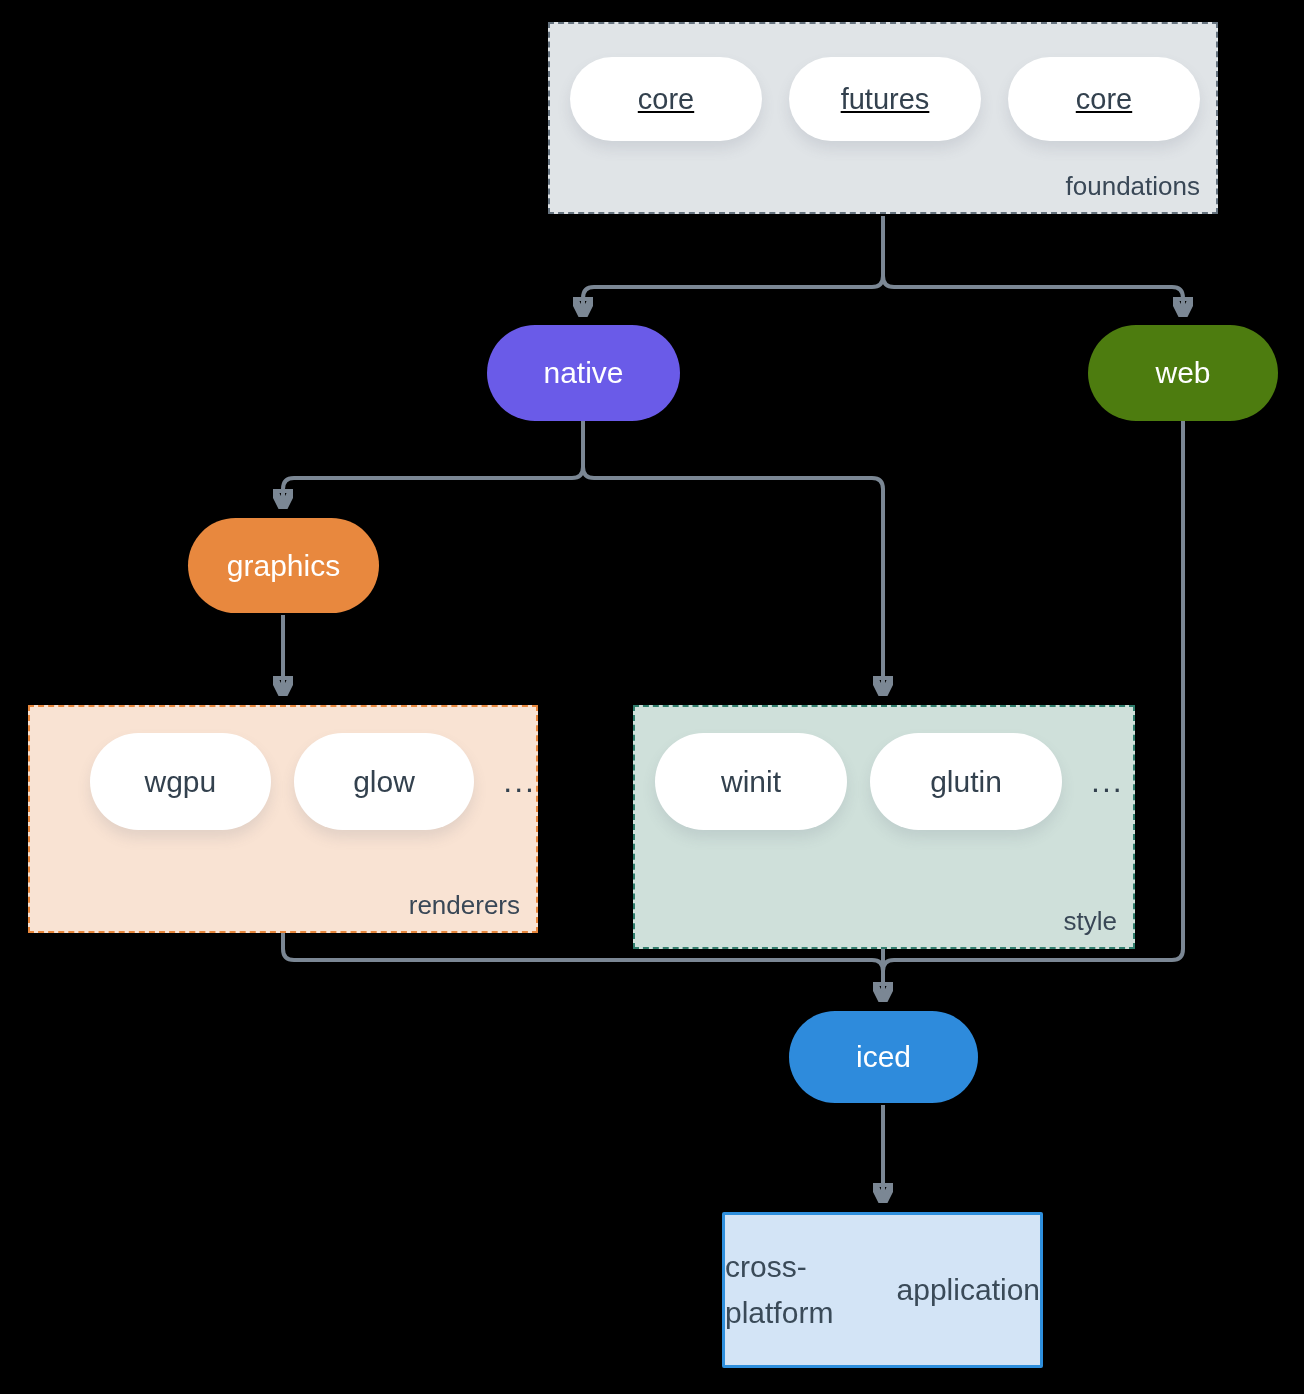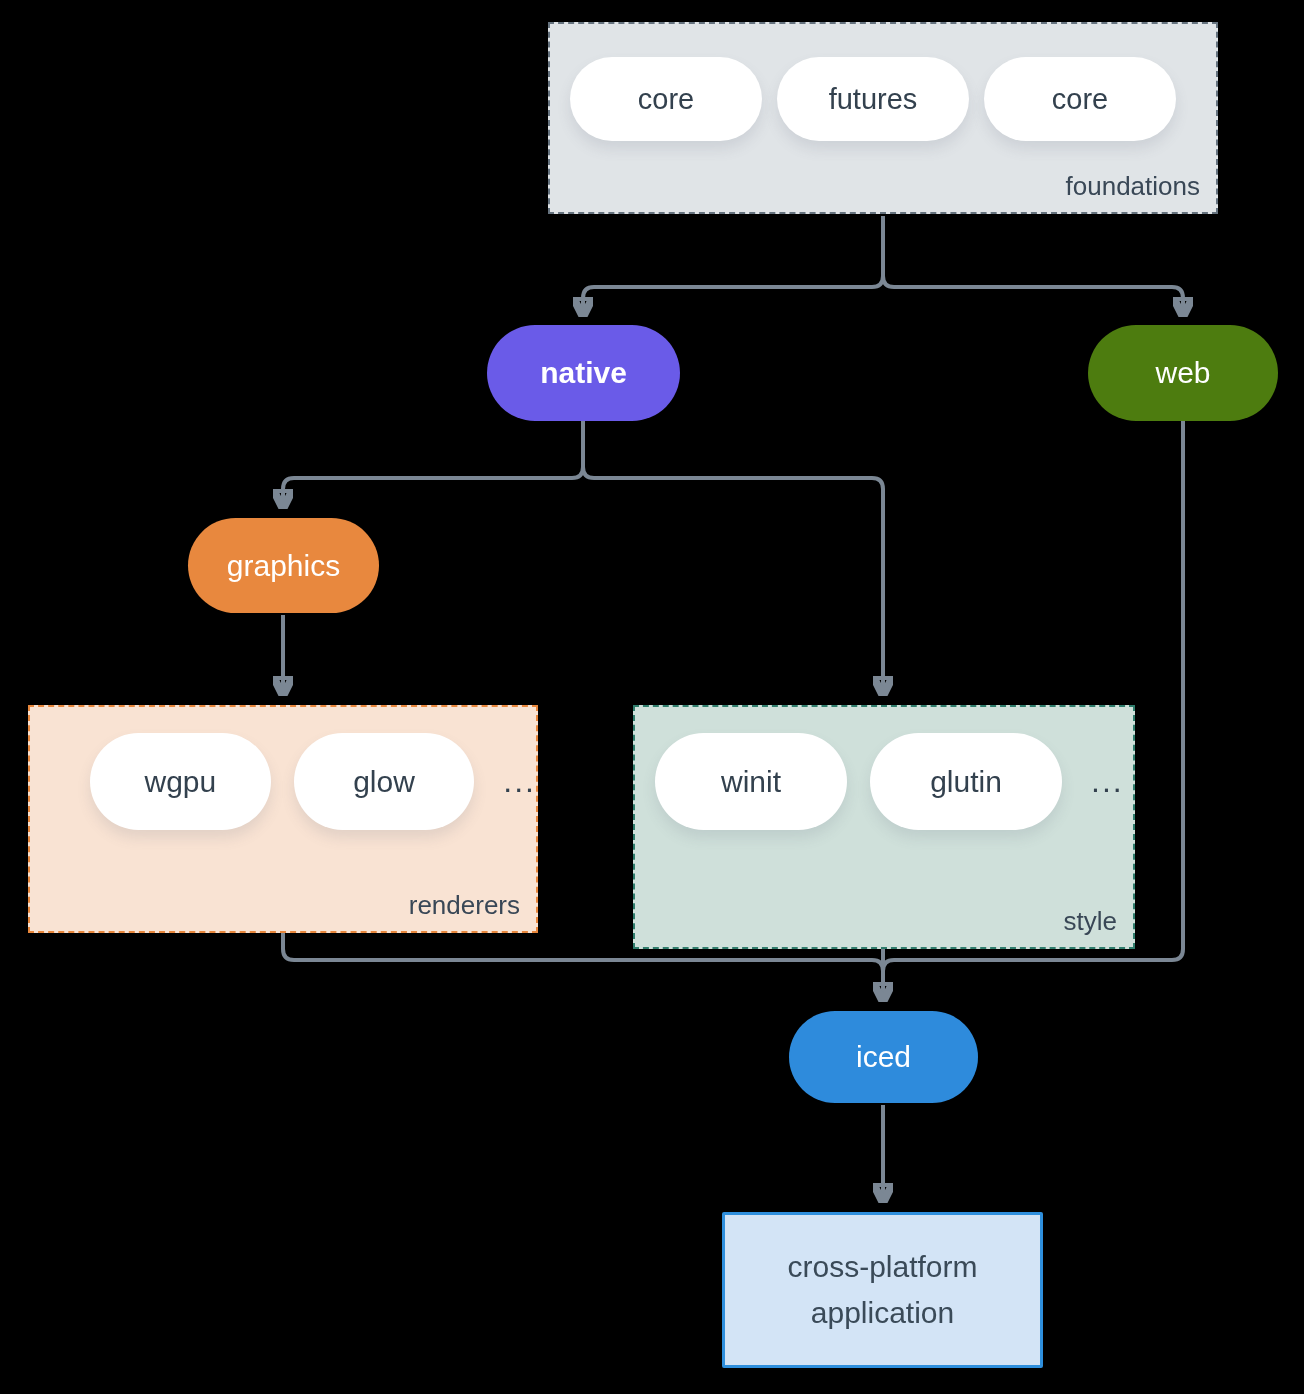--- a/index.html
+++ b/index.html
@@ -9,46 +9,46 @@
   }
   svg.edges { position:absolute; left:0; top:0; width:1304px; height:1394px; }
   svg.edges path { stroke:#7b8794; stroke-width:4; fill:none; }
 
   .group { position:absolute; border:2px dashed; box-sizing:border-box; }
   #g-foundations { left:548px; top:22px; width:670px; height:192px; background:#e0e4e7; border-color:#66737f; }
   #g-renderers  { left:28px;  top:705px; width:510px; height:228px; background:#f9e3d3; border-color:#e8873c;padding-left:40px; }
   #g-shells     { left:633px; top:705px; width:502px; height:244px; background:#cfe0da; border-color:#2f7d6c; }
 
   .pills { display:flex; align-items:center; }
-  #g-foundations .pills { padding:33px 0 0 20px; gap:15px; }
+  #g-foundations .pills { padding:33px 0 0 20px; gap:27px;text-decoration:underline; }
   #g-renderers .pills, #g-shells .pills { padding:26px 0 0 20px; gap:23px; }
 
   .pill {
     background:#ffffff; display:flex; align-items:center; justify-content:center;
     color:#33414e; box-shadow:0 8px 14px rgba(90,100,120,0.14);
   }
   #g-foundations .pill { width:192px; height:84px; border-radius:46px; font-size:29px; }
   #g-renderers .pill, #g-shells .pill { width:192px; height:97px; border-radius:49px; font-size:30px; }
   .ellipsis { font-size:32px; color:#33414e; margin-left:6px; letter-spacing:2px; }
 
   .group-label { position:absolute; right:16px; bottom:10px; font-size:26px; color:#394756;margin-top:17px; }
 
   .node {
     position:absolute; display:flex; align-items:center; justify-content:center;
     color:#ffffff; font-size:30px; border-radius:50px;
   }
-  #n-native   { left:487px;  top:325px;  width:193px; height:96px; background:#6a5be8;font-weight:bold; }
+  #n-native   { left:487px;  top:325px;  width:193px; height:96px; background:#6a5be8; }
   #n-web      { left:1088px; top:325px;  width:190px; height:96px; background:#4d7c0f; }
   #n-graphics { left:188px;  top:518px;  width:191px; height:95px; background:#e8883e; }
   #n-iced     { left:789px;  top:1011px; width:189px; height:92px; background:#2e8bdc; }
 
   #app-box {
     position:absolute; left:722px; top:1212px; width:321px; height:156px;
     background:#d3e4f6; border:3px solid #2e8fdd; border-radius:2px; box-sizing:border-box;
-    display:flex; flex-direction:column; align-items:center; justify-content:center;
+    display:flex; flex-direction:row; align-items:center; justify-content:center;
     font-size:30px; color:#3a4a58; line-height:46px;
   }
 </style>
 </head>
 <body>
 
 <div class="canvas">
 
   <svg class="edges" viewBox="0 0 1304 1394">
     <defs>

